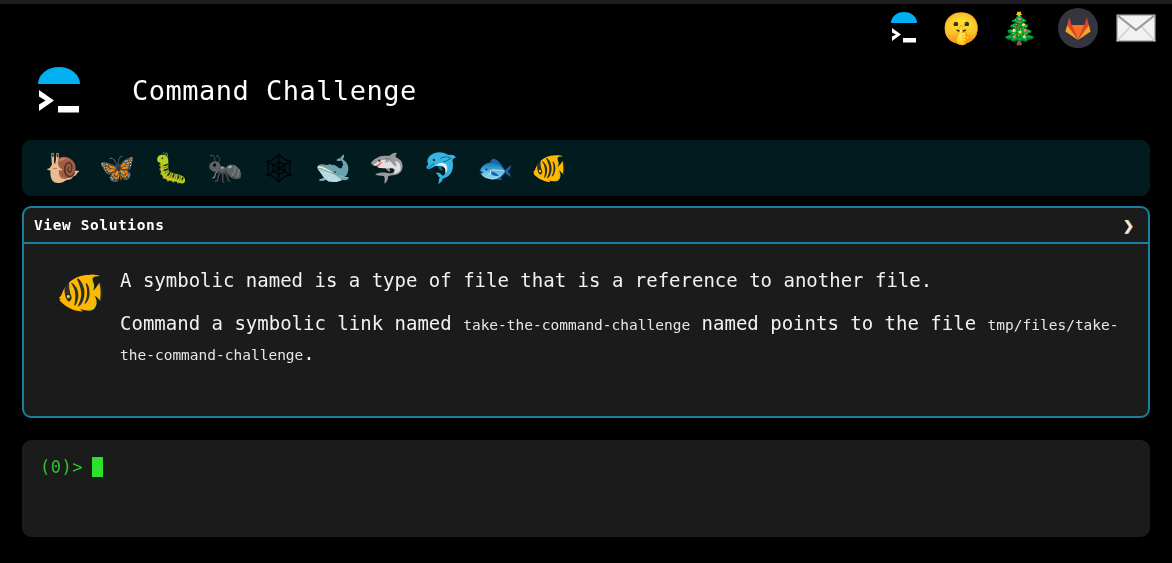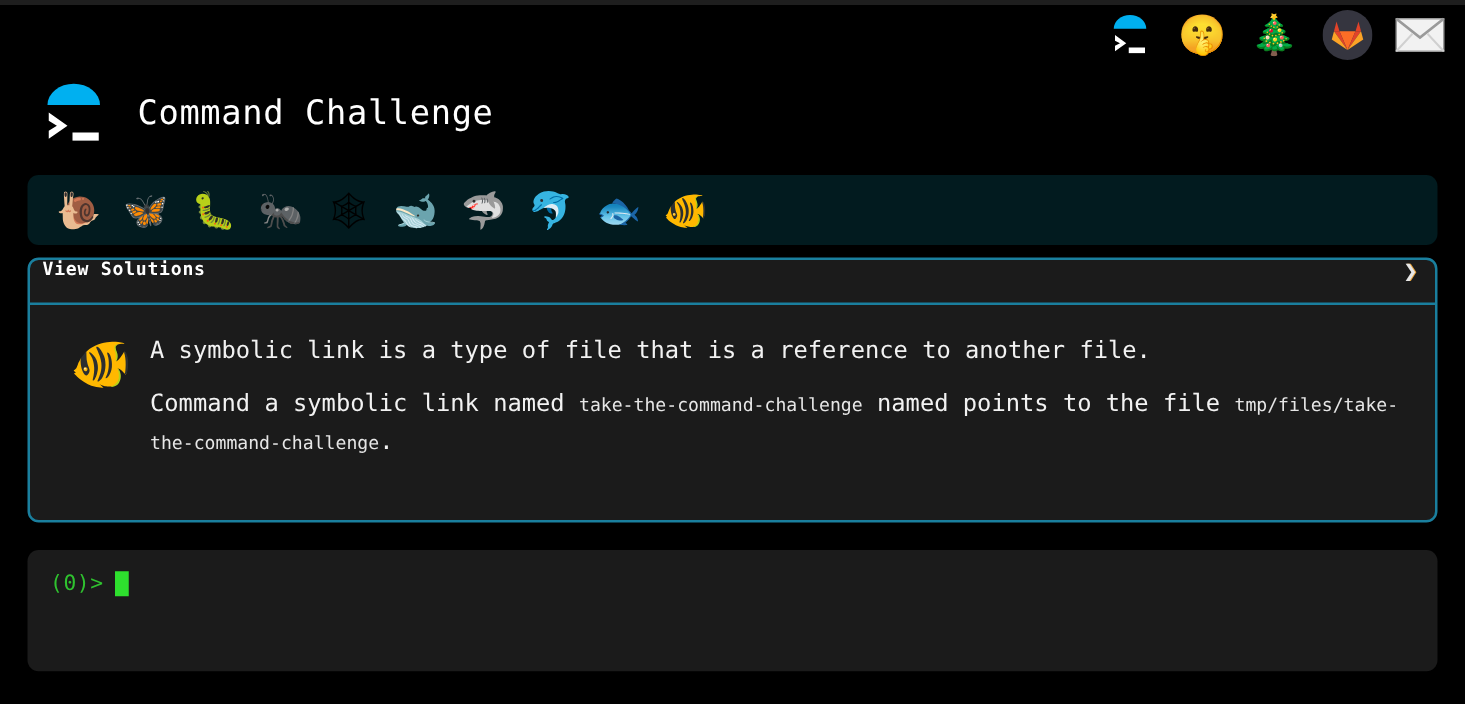--- a/index.html
+++ b/index.html
@@ -26,21 +26,21 @@
   .topnav .navicon {
     width:40px; height:40px;
     display:flex; align-items:center; justify-content:center;
     font-size:31px; line-height:1;
     cursor:pointer;
   }
 
   
   .header {
     position:absolute; top:62px; left:28px;
-    display:flex; align-items:center; gap:20px;
+    display:flex; align-items:center; gap:42px;
   }
   .header .logo-wrap { width:62px; height:56px; position:relative; }
   .header .title {
     color:#ffffff;
     font-size:27px;
     letter-spacing:0.5px;
     white-space:nowrap;
     font-family:"DejaVu Sans Mono","Liberation Mono",monospace;
   }
 
@@ -67,21 +67,21 @@
     width:1128px; height:212px;
     background:#1b1b1b;
     border:2px solid #1a7f9e;
     border-radius:9px;
     overflow:hidden;
   }
   .panel-header {
     position:relative;
     height:36px;
     border-bottom:2px solid #1a7f9e;
-    display:flex; 
+    display:flex; align-items:center;
     padding:0 14px 0 10px;
     cursor:pointer;
   }
   .panel-header .ph-title {
     color:#ffffff;
     font-size:14.5px;
     font-weight:bold;
     letter-spacing:0.6px;
   }
   .panel-header .chev {
@@ -219,21 +219,21 @@
 
     <div class="panel-header">
       <span class="ph-title">View Solutions</span>
       <span class="chev">❯</span>
     </div>
 
     <div class="panel-body">
       <div class="chal-row">
         <div class="chal-emoji">🐠</div>
         <div class="chal-text">
-          <p>A symbolic link is a type of file that is a reference to another file.</p>
+          <p>A symbolic named is a type of file that is a reference to another file.</p>
           <p class="second"><span>Command a symbolic link named </span><code>take-the-command-challenge</code><span> named points to the file </span><code>tmp/files/take-the-command-challenge</code><span>.</span></p>
         </div>
       </div>
     </div>
   </div>
 
   <div class="terminal">
     <div class="term-line">
       <span class="term-prompt">(0)&gt;</span>
       <span class="term-cursor"></span>

